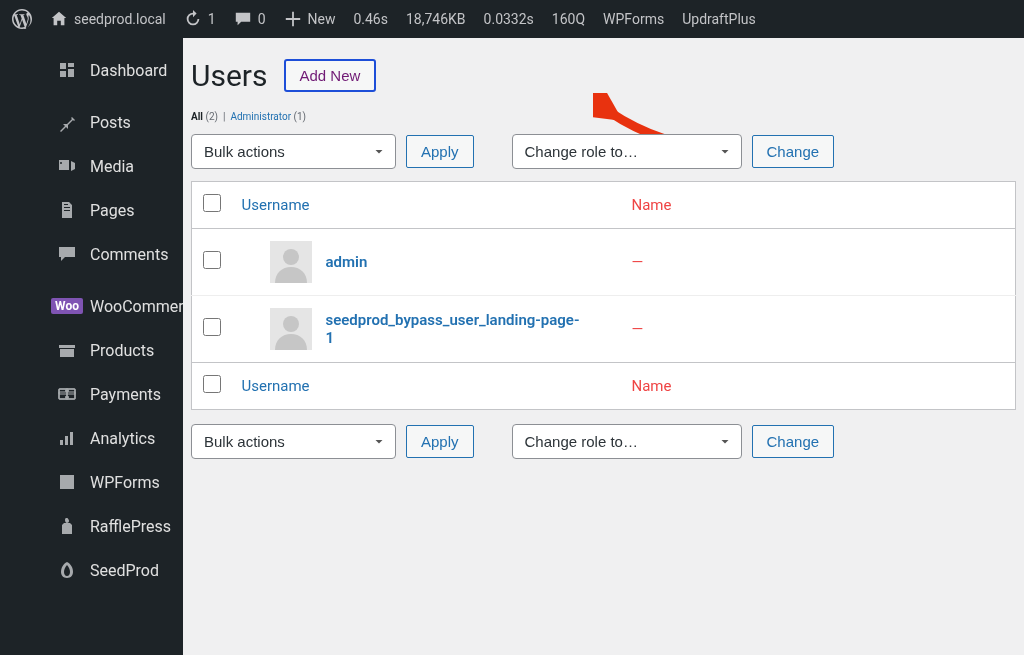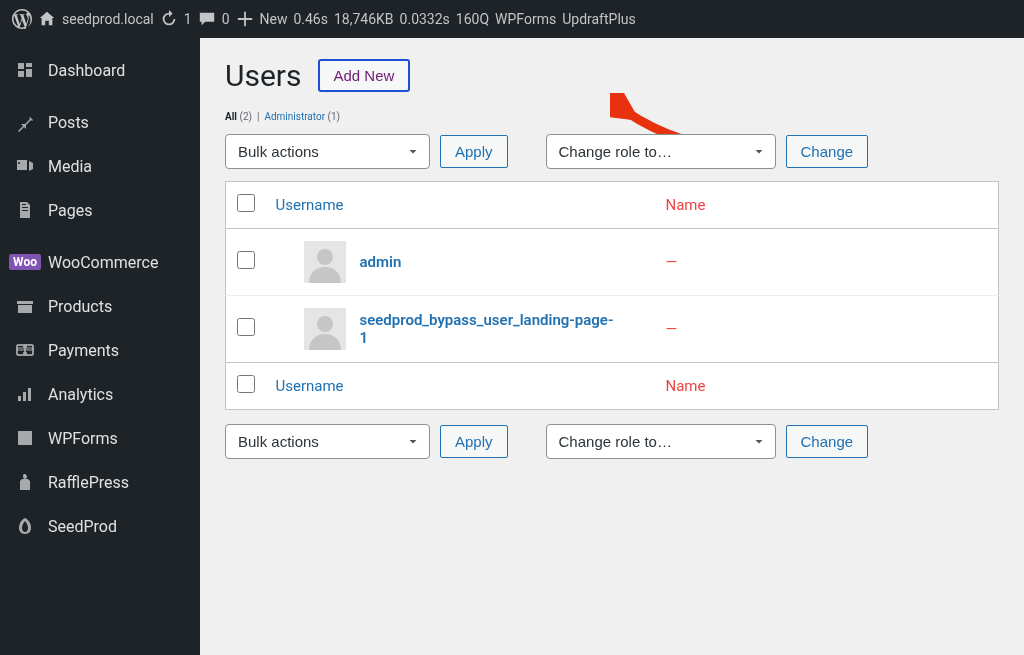--- a/index.html
+++ b/index.html
@@ -1,29 +1,29 @@
 <!DOCTYPE html>
 <html><head>
   <meta charset="utf-8">
   <style>
     * { box-sizing: border-box; margin: 0; padding: 0; }
     body { font-family: -apple-system, BlinkMacSystemFont, "Segoe UI", Roboto, sans-serif; background: #f0f0f1; width: 1024px; height: 655px; overflow: hidden; }
     
-    .toolbar { background: #1d2327; color: #c3c4c7; height: 38px; display: flex; align-items: center; padding: 8px 12px; font-size: 14px; gap: 6px; }
+    .toolbar { background: #1d2327; color: #c3c4c7; height: 38px; display: flex; align-items: center; padding: 8px 12px; font-size: 14px; gap: 18px; }
     .toolbar-item { display: flex; align-items: center; gap: 6px; cursor: pointer; color: #c3c4c7; }
     
     .layout { display: flex; height: calc(100% - 38px); }
     
-    .sidebar { background: #1d2327; width: 200px; flex-shrink: 0; padding-top: 10px; }
+    .sidebar { background: #1d2327; width: 183px; flex-shrink: 0; padding-top: 10px; padding-left: 42px; }
     .sidebar-item { display: flex; align-items: center; gap: 12px; padding: 11px 14px; color: #e0e0e0; font-size: 16px; cursor: pointer; }
     .sidebar-icon { width: 22px; height: 22px; display: inline-flex; align-items: center; justify-content: center; flex-shrink: 0; }
     .sidebar-item svg { width: 20px; height: 20px; fill: #a7aaad; }
     .sidebar-sep { height: 8px; }
     
-    .content { flex: 1; padding: 20px 25px; background: #f0f0f1; overflow: auto; position: relative; }
+    .content { flex: 1; padding: 20px 8px; background: #f0f0f1; overflow: auto; position: relative; }
     
     .page-head { display: flex; align-items: center; gap: 16px; margin-bottom: 18px; }
     .page-title { font-size: 30px; font-weight: 400; color: #1d2327; }
     .add-new-btn { border: 2px solid #1d4ed8; color: #701a75; background: #f6f7f7; padding: 6px 14px; font-size: 15px; border-radius: 3px; cursor: pointer; }
     
     .subsubsub { font-size: 10px; color: #646970; margin-bottom: 12px; }
     .subsubsub strong { color: #1d2327; }
     .subsubsub a { color: #2271b1; text-decoration: none; }
     
     .controls-row { display: flex; align-items: center; gap: 10px; margin-bottom: 12px; }
@@ -123,20 +123,28 @@
         </span>
       <span>Media</span>
     </div>
     <div class="sidebar-item">
       <span class="sidebar-icon">
           <svg viewBox="0 0 20 20">
             <path d="M5 2h7l3 3v13H5V2zm2 3h4V4H7v1zm0 3h6V7H7v1zm0 3h6v-1H7v1z"></path>
           </svg>
         </span>
       <span>Pages</span>
+    </div>
+    <div class="sidebar-item">
+      <span class="sidebar-icon">
+          <svg viewBox="0 0 20 20">
+            <path d="M2 3h16v10H8l-4 4v-4H2V3z"></path>
+          </svg>
+        </span>
+      <span>Comments</span>
     </div>
     <div class="sidebar-sep"></div>
     <div class="sidebar-item">
       <span class="sidebar-icon">
           <span class="woo-badge">Woo</span>
         </span>
       <span>WooCommerce</span>
     </div>
     <div class="sidebar-item">
       <span class="sidebar-icon">

